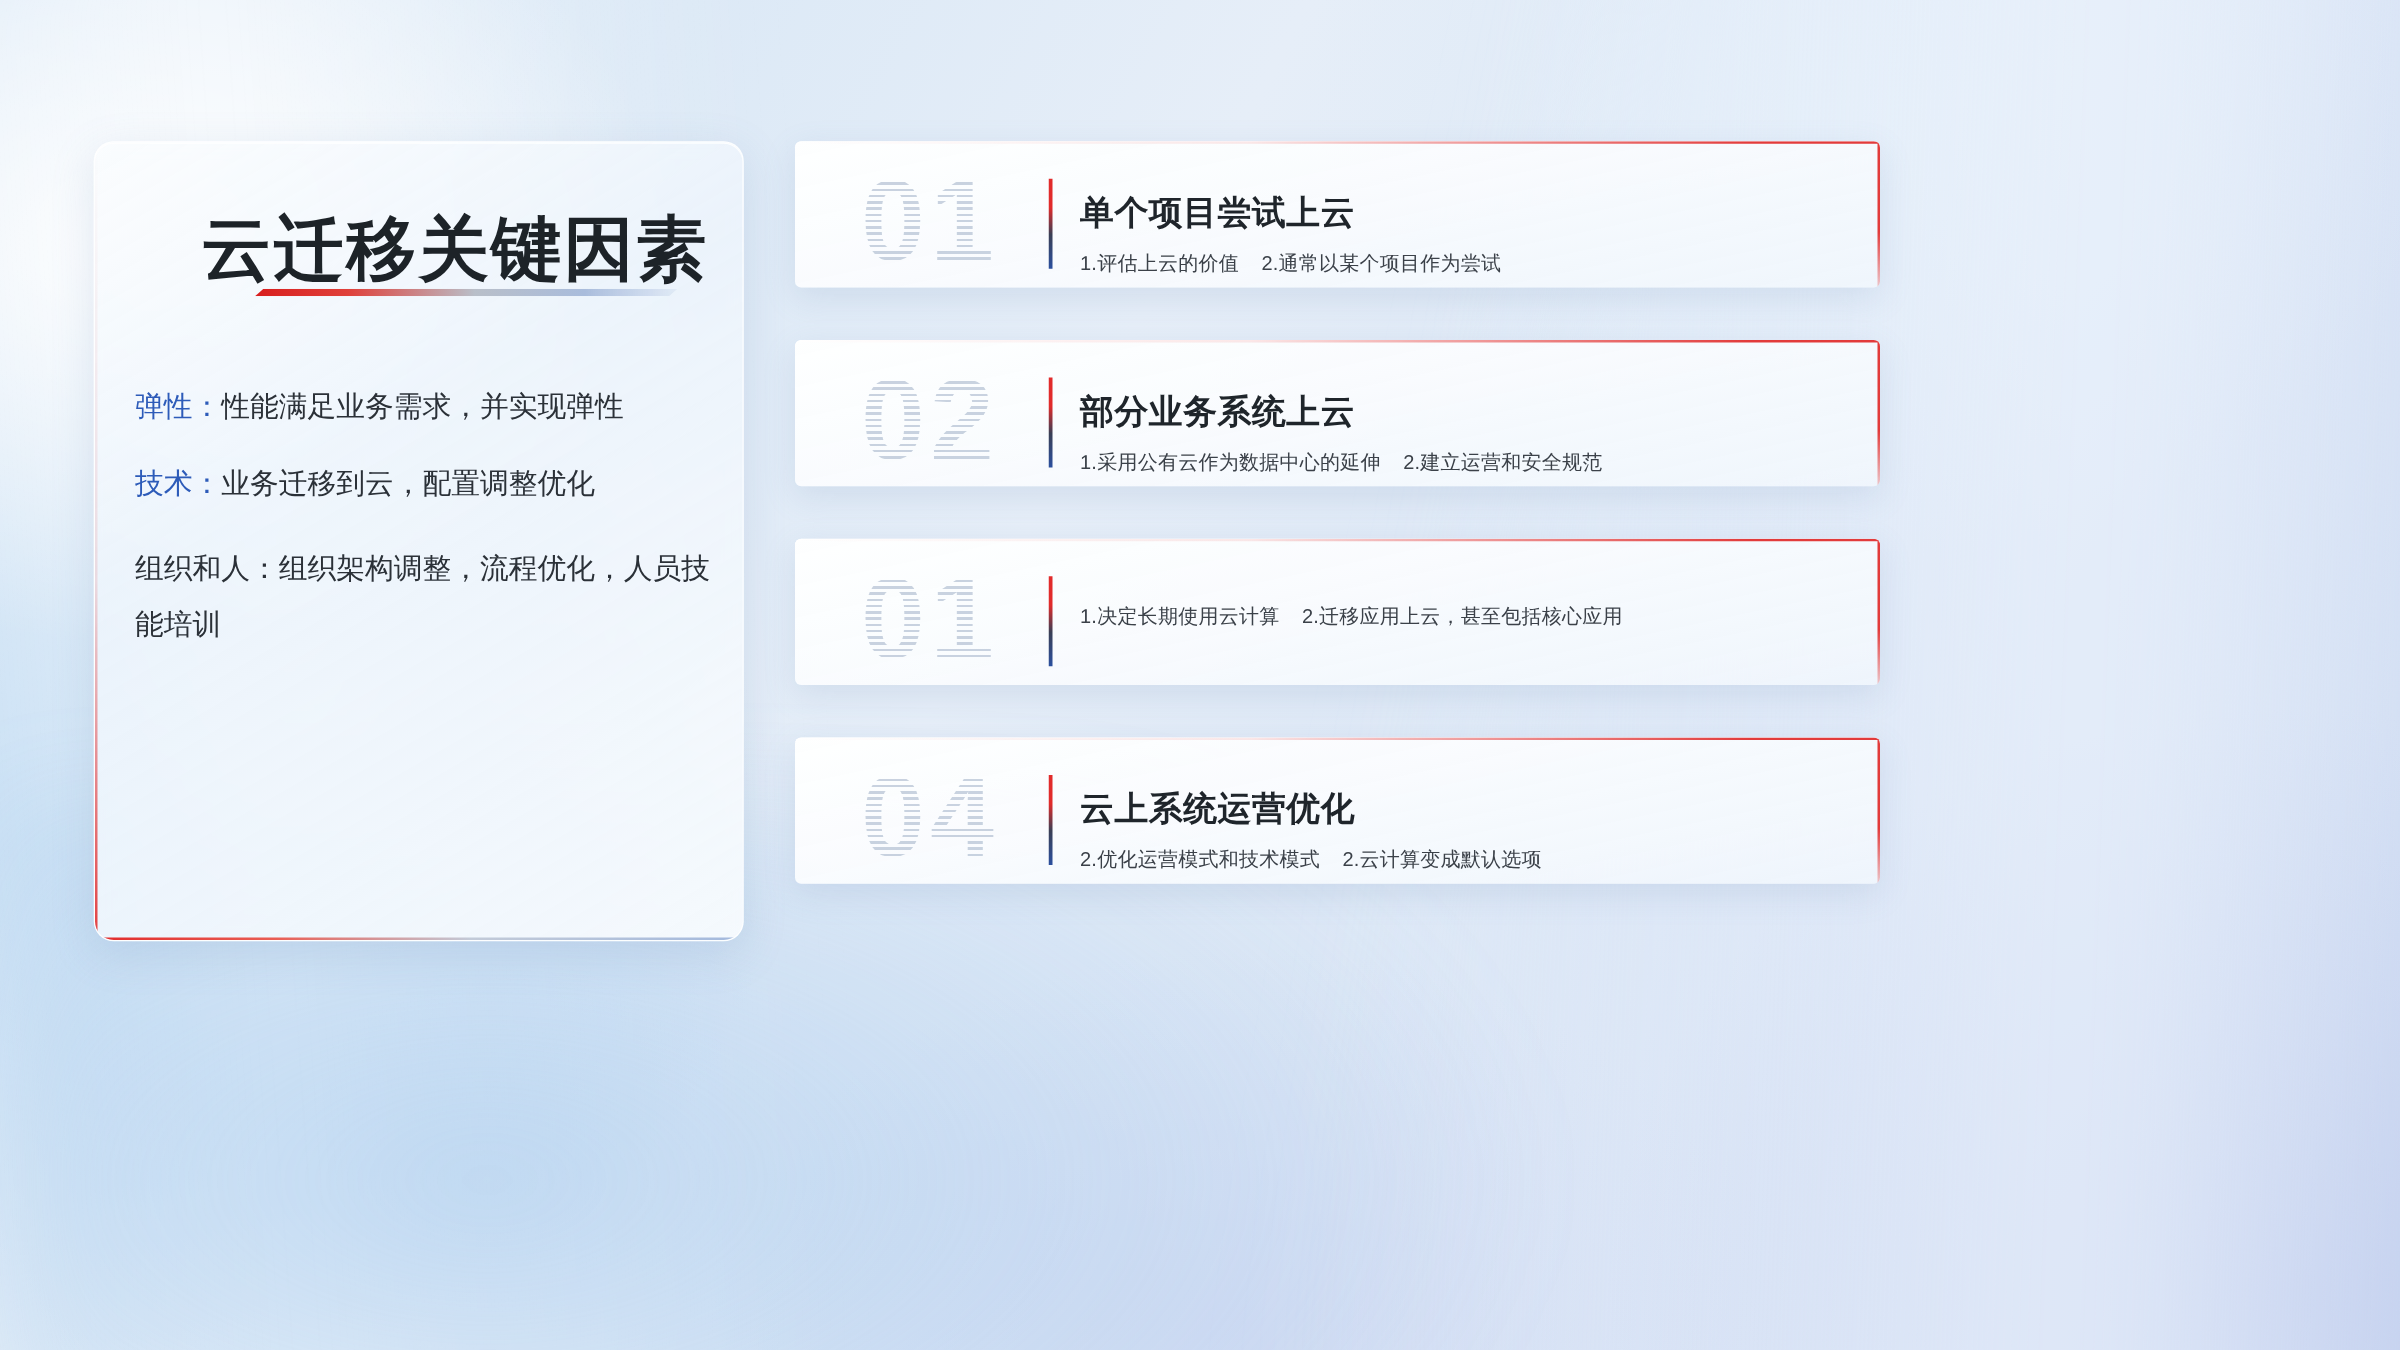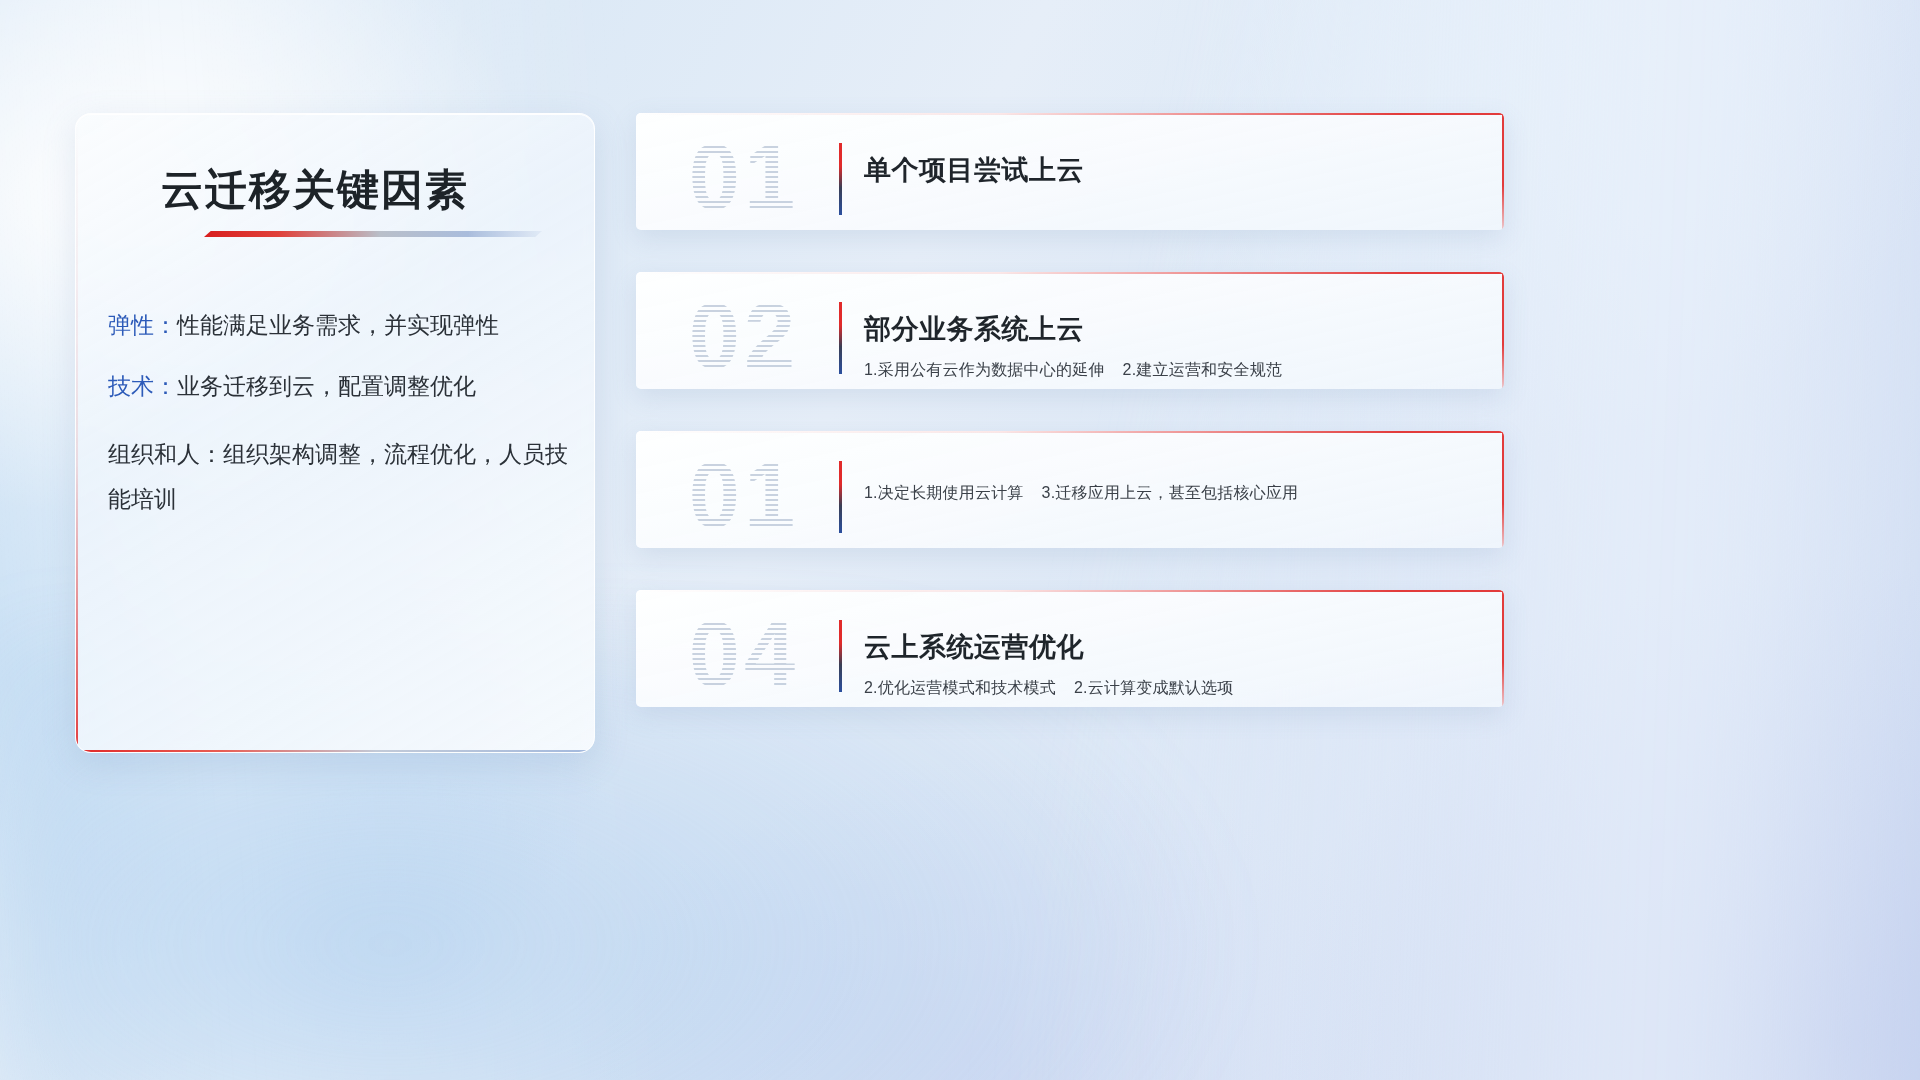--- a/index.html
+++ b/index.html
@@ -49,21 +49,21 @@
     content:""; position:absolute; left:0; right:0; bottom:0; height:2px;
     background:linear-gradient(90deg,#e02020 0%, #e8554a 28%, #c0c8d6 58%, #9fb6dc 100%);
     opacity:.95;
   }
   #left-card::before{
     content:""; position:absolute; left:0; top:0; bottom:0; width:2px;
     background:linear-gradient(180deg, rgba(224,32,32,0) 0%, rgba(224,32,32,0.12) 55%, rgba(224,32,32,0.85) 100%);
   }
   .lc-title {
     position:absolute; left:85px; top:48px;
-    font-size:42px; font-weight:700; color:#1d2328; letter-spacing:2px;
+    font-size:56px; font-weight:700; color:#1d2328; letter-spacing:2px;
   }
   .lc-rule {
     position:absolute; left:128px; top:117px; width:338px; height:6px;
     background:linear-gradient(90deg,#d81e1e 0%,#e0403a 22%,#b9bfc9 52%,#a9bcdc 78%,rgba(190,206,232,0.25) 100%);
     clip-path:polygon(2% 0, 100% 0, 98% 100%, 0% 100%);
   }
   .lc-list { position:absolute; left:32px; top:196px; right:24px; }
   .lc-item {
     font-size:23px; line-height:1.35; color:#2b3138; margin-bottom:30px;
     white-space:nowrap;
@@ -130,40 +130,43 @@
   </div>
 </section>
 
 <section id="stage-list">
 
   <article class="stage">
     <div class="stage-num">01</div>
     <div class="stage-bar"></div>
     <div class="stage-body">
       <div class="stage-title">单个项目尝试上云</div>
+      <div class="stage-desc">
+        <span>1.评估上云的价值</span><span class="gap"></span><span>2.通常以某个项目作为尝试</span>
+      </div>
     </div>
   </article>
 
   <article class="stage">
     <div class="stage-num">02</div>
     <div class="stage-bar"></div>
     <div class="stage-body">
       <div class="stage-title">部分业务系统上云</div>
       <div class="stage-desc">
         <span>1.采用公有云作为数据中心的延伸</span><span class="gap"></span><span>2.建立运营和安全规范</span>
       </div>
     </div>
   </article>
 
   <article class="stage">
     <div class="stage-num">01</div>
     <div class="stage-bar"></div>
     <div class="stage-body">
       <div class="stage-desc">
-        <span>1.决定长期使用云计算</span><span class="gap"></span><span>3.迁移应用上云，甚至包括核心应用</span>
+        <span>1.决定长期使用云计算</span><span class="gap"></span><span>2.迁移应用上云，甚至包括核心应用</span>
       </div>
     </div>
   </article>
 
   <article class="stage">
     <div class="stage-num">04</div>
     <div class="stage-bar"></div>
     <div class="stage-body">
       <div class="stage-title">云上系统运营优化</div>
       <div class="stage-desc">

